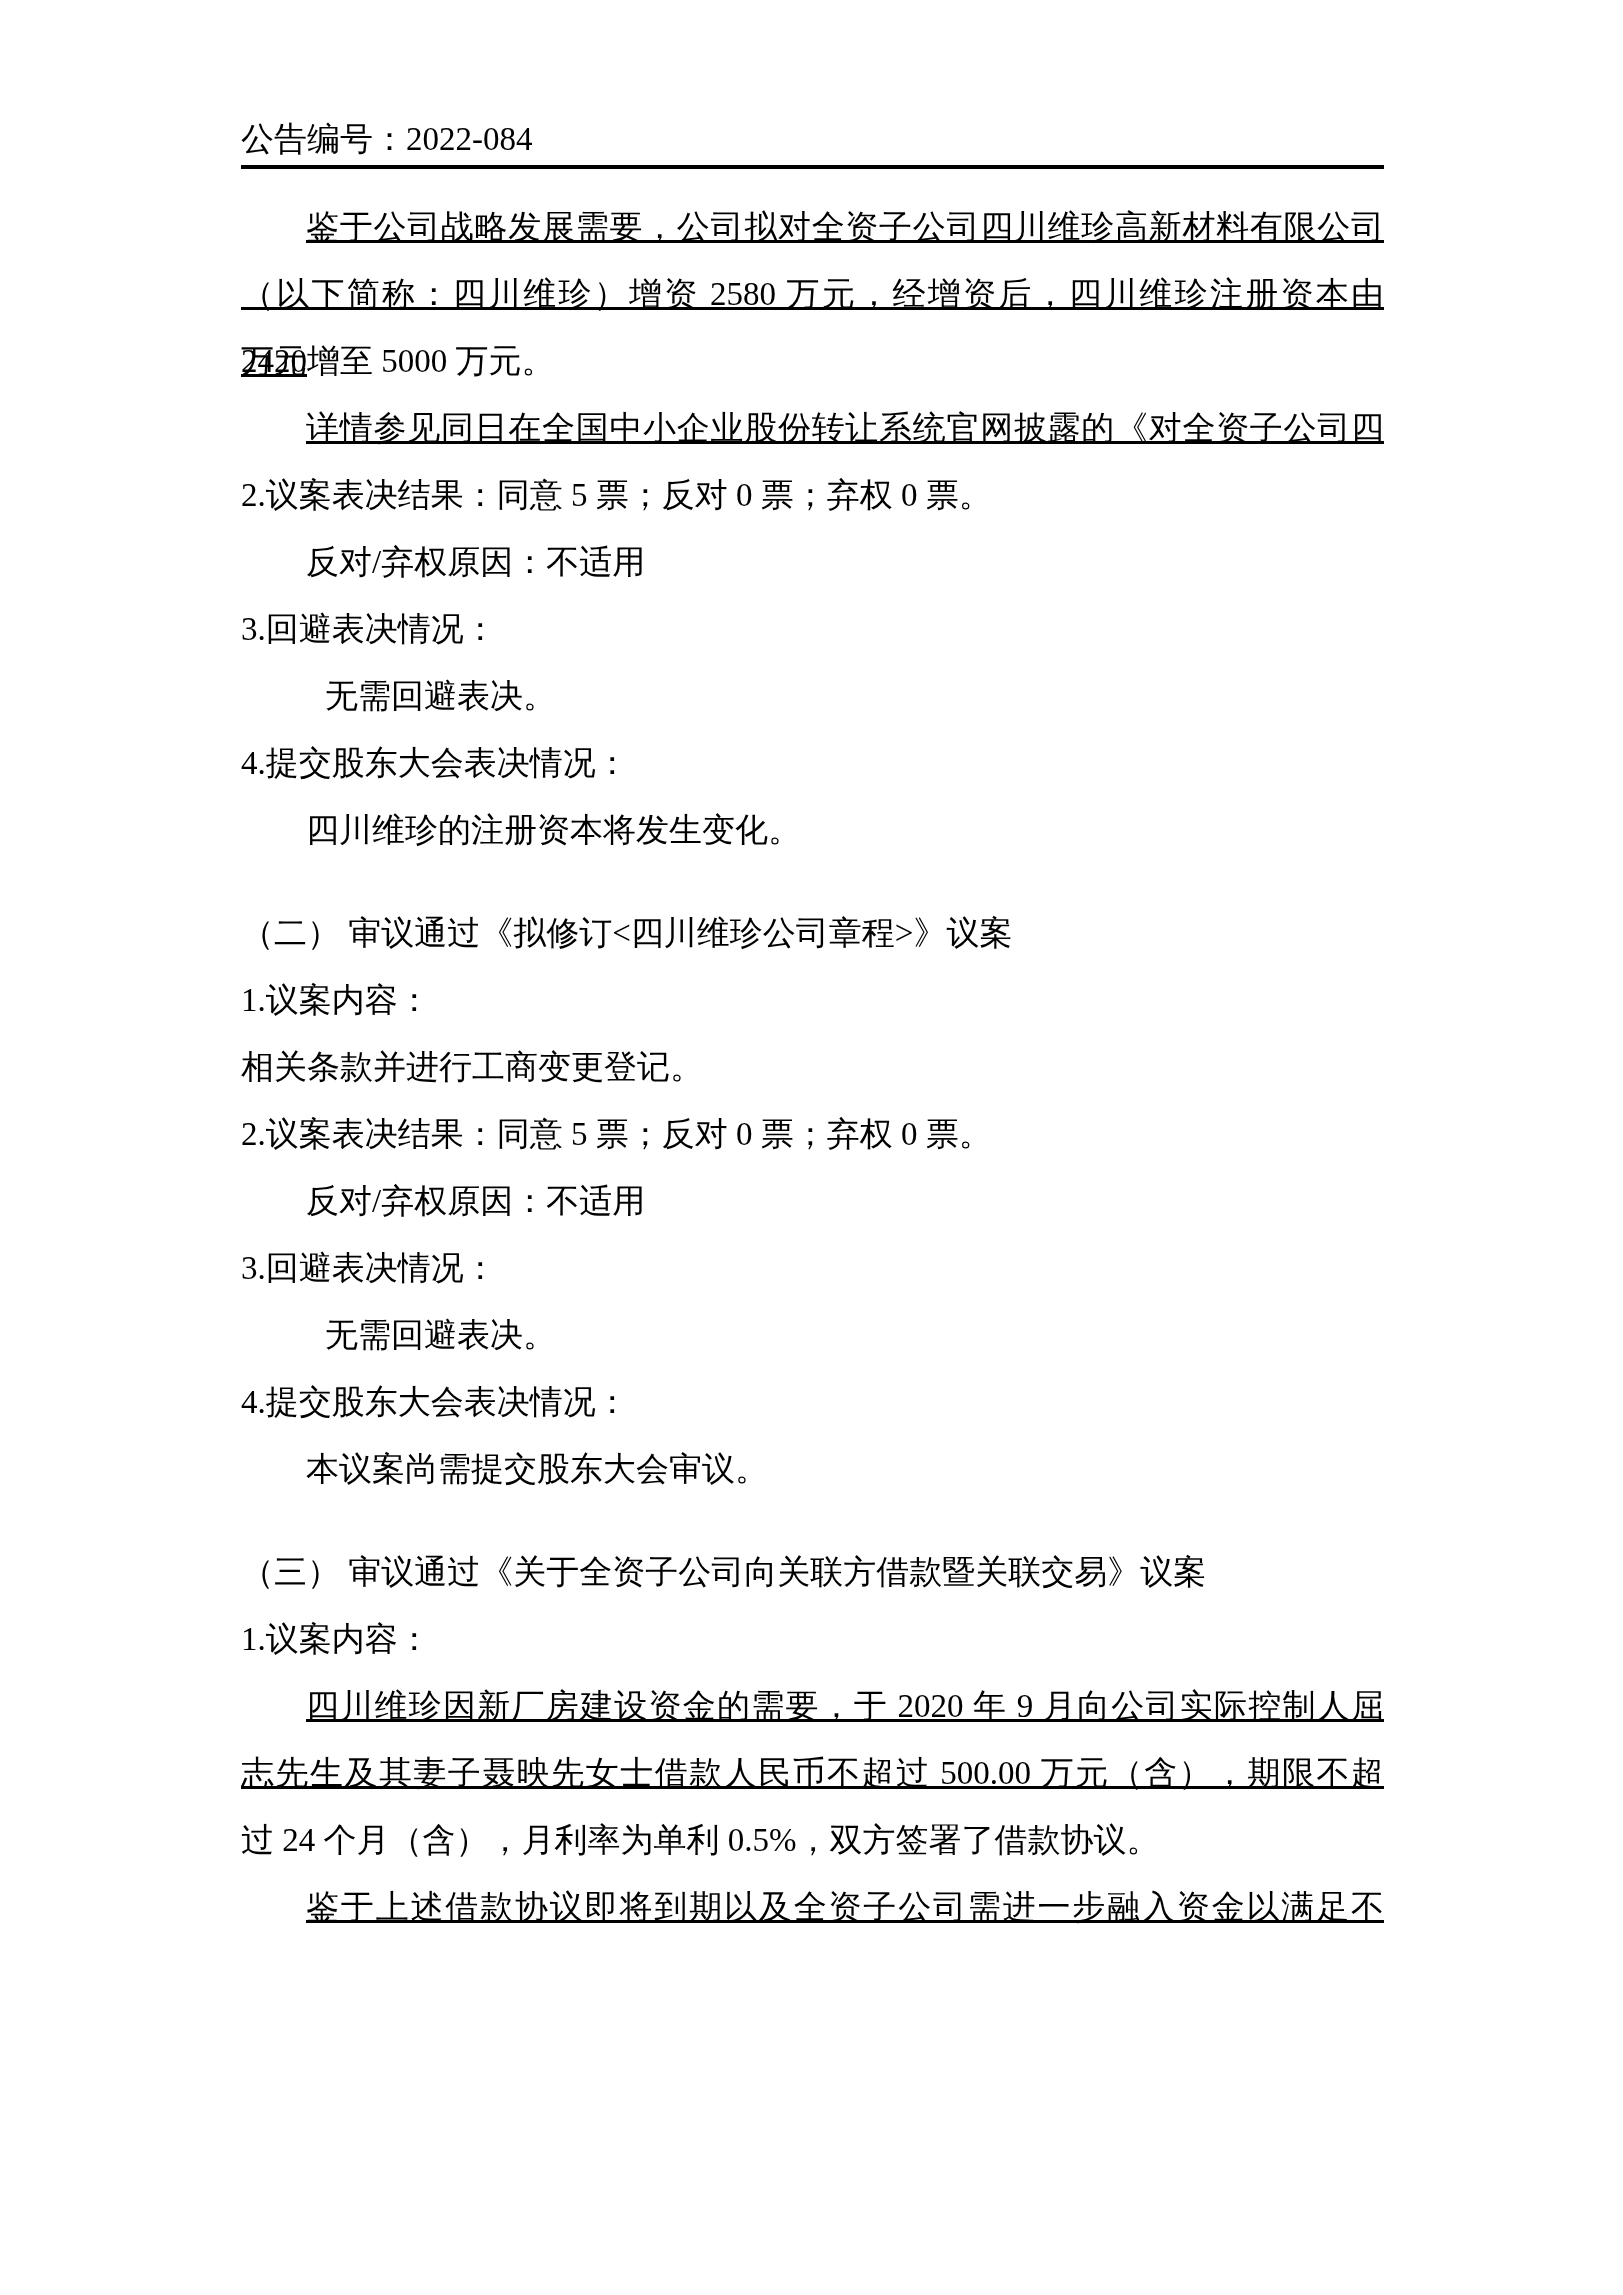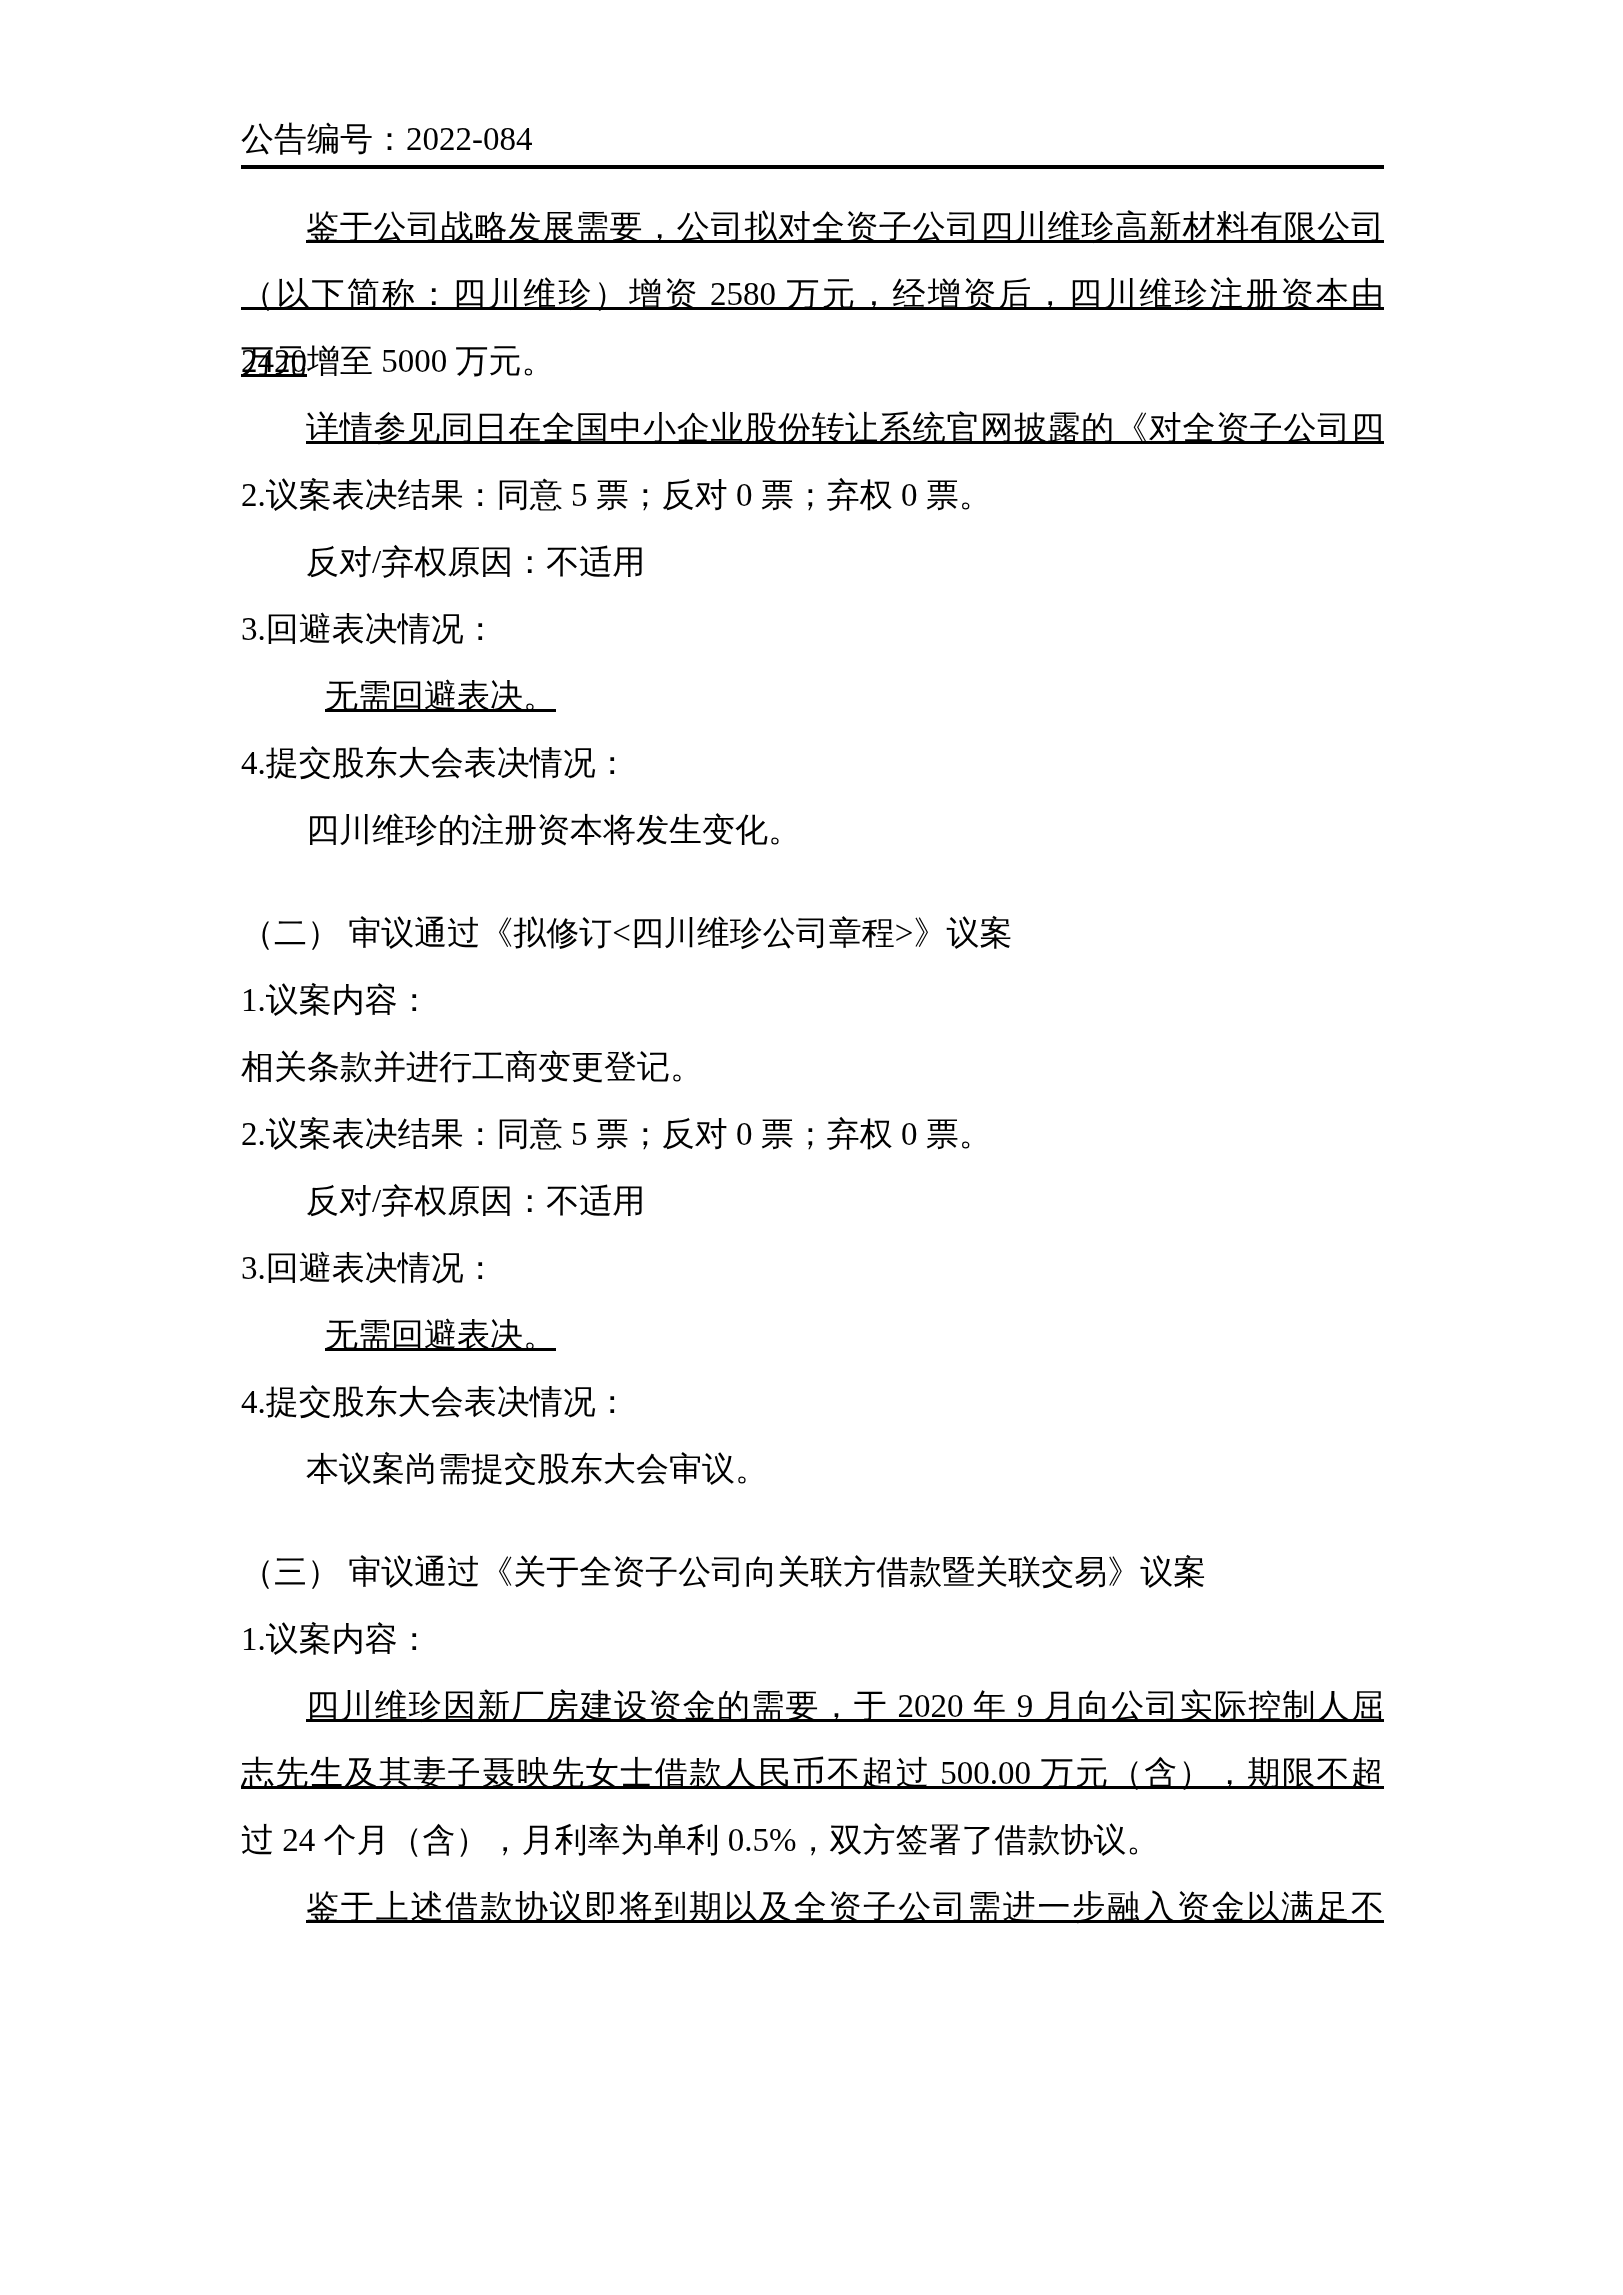--- a/index.html
+++ b/index.html
@@ -55,21 +55,20 @@
     text-decoration: underline;
   }
   .line.blank {
     height: 36px;
   }
   .line.ind2 {
     text-indent: 65px;
   }
   .line.ind25 {
     text-indent: 84px;
-    text-decoration: underline;
   }
 </style>
 </head>
 <body>
 
 <div class="page">
   <div class="header-row">
     <span>公告编号：2022-084</span>
   </div>
   <div class="rule"></div>

